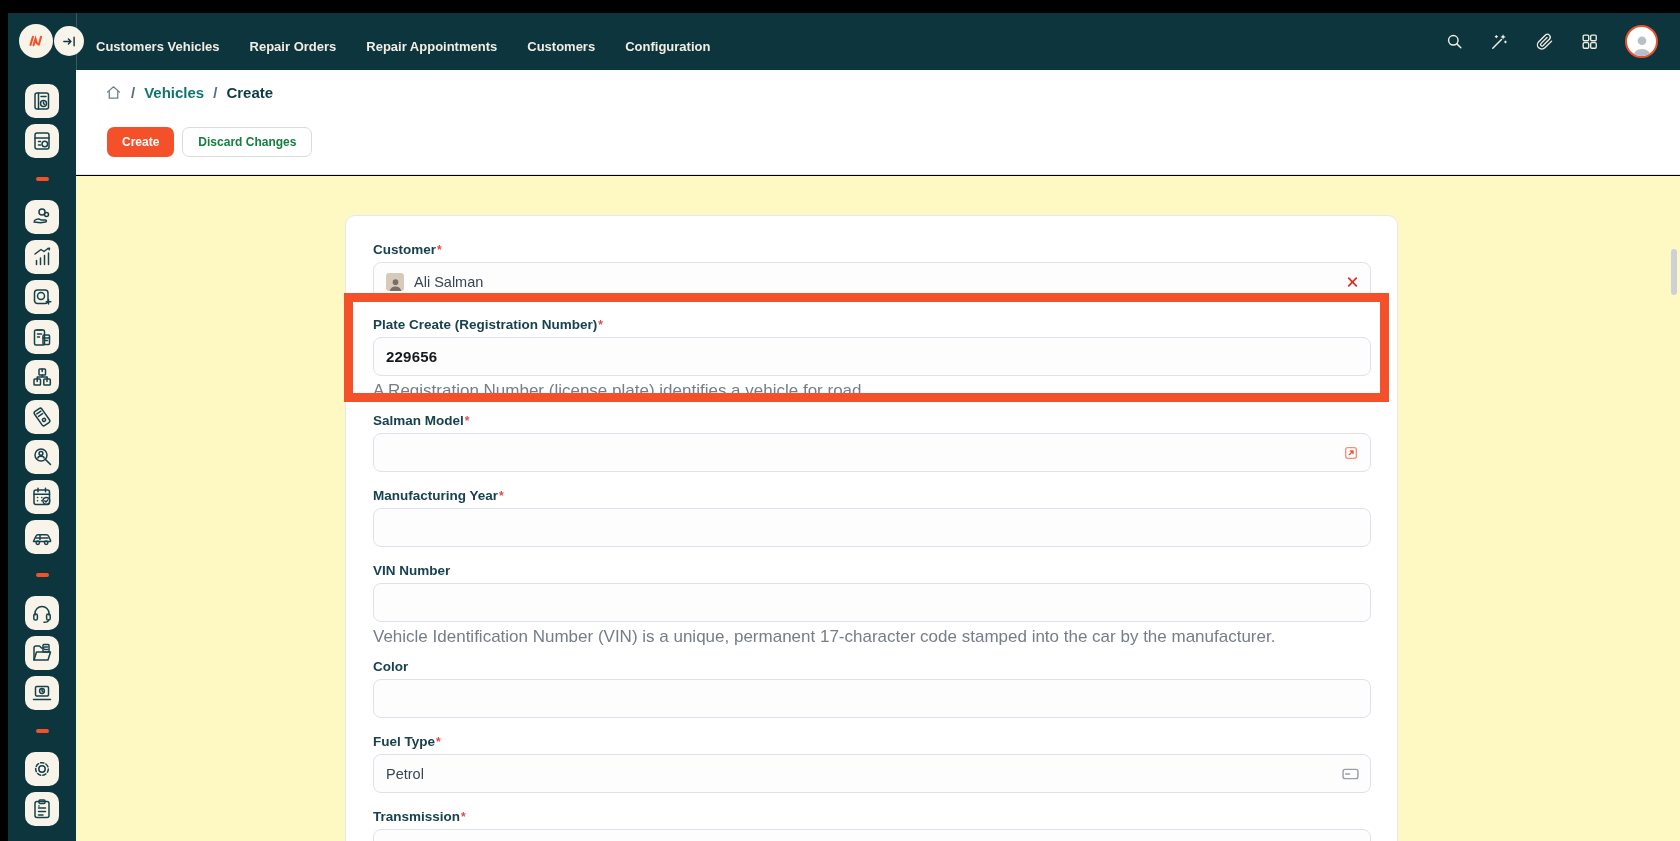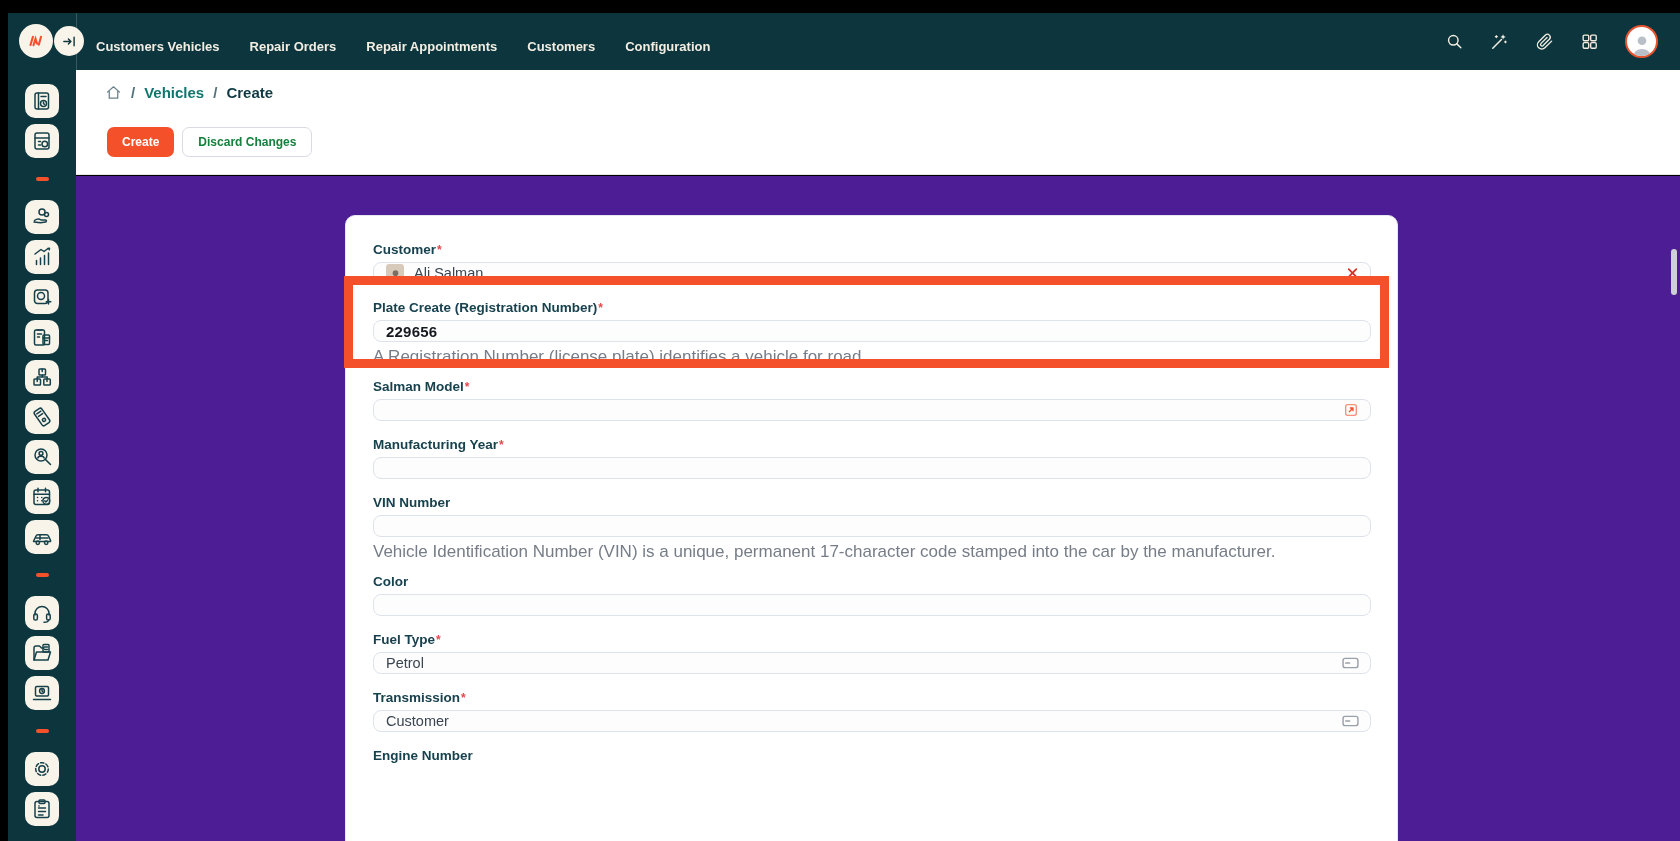--- a/index.html
+++ b/index.html
@@ -41,27 +41,27 @@
   .bc-sep { color:#51707a; font-weight:600; }
   .bc-link { color:#0f766e; font-weight:600; cursor:pointer; }
   .bc-current { color:#0f3a43; font-weight:800; }
   .btn-row { position:absolute; left:31px; top:57px; display:flex; gap:8px; }
   .btn { height:30px; border-radius:7px; display:flex; align-items:center; padding:0 15px;
     font-size:12px; font-weight:700; cursor:pointer; }
   .btn-primary { background:#f4512a; color:#fff; }
   .btn-secondary { background:#fff; color:#15803d; border:1px solid #d9dbe1; }
 
   
-  .content { position:absolute; left:76px; top:176px; right:0; bottom:0; background:#4c1d95; }
+  .content { position:absolute; left:76px; top:176px; right:0; bottom:0; background:#fef9c3; }
   .card { position:absolute; left:269px; top:39px; width:1053px; bottom:-30px;
     background:#fff; border:1px solid #e5e8ee; border-radius:10px; padding:26px 26px 0 27px; }
   .field { margin-bottom:16px; position:relative; }
   .flabel { font-size:13.5px; font-weight:700; color:#17424e; line-height:16px; margin-bottom:4px; }
   .req { color:#e5484d; font-size:12px; vertical-align:top; margin-left:1px; }
-  .inp { height:22px; border:1px solid #dee2ea; border-radius:8px; background:#fdfdfe;
+  .inp { height:39px; border:1px solid #dee2ea; border-radius:8px; background:#fdfdfe;
     display:flex; align-items:center; padding:0 12px; font-size:14.5px; color:#3a4550;
     position:relative; cursor:text; }
   .inp .val { flex:1; white-space:nowrap; }
   .inp-bold .val { font-weight:700; color:#15191e; font-size:15px; letter-spacing:.2px; }
   .fhelp { margin-top:8px; font-size:17px; color:#767d87; line-height:13px; }
   .mini-avatar { width:18px; height:18px; border-radius:3px; overflow:hidden; background:#d8caba;
     margin-right:10px; flex:none; display:flex; align-items:flex-end; justify-content:center; }
   .right-ico { position:absolute; right:11px; top:50%; transform:translateY(-50%); display:block; }
   .hl-box { position:absolute; left:-29px; right:-18px; top:-24px; bottom:-5px;
     border:9px solid #f4512a; pointer-events:none; z-index:5; }

